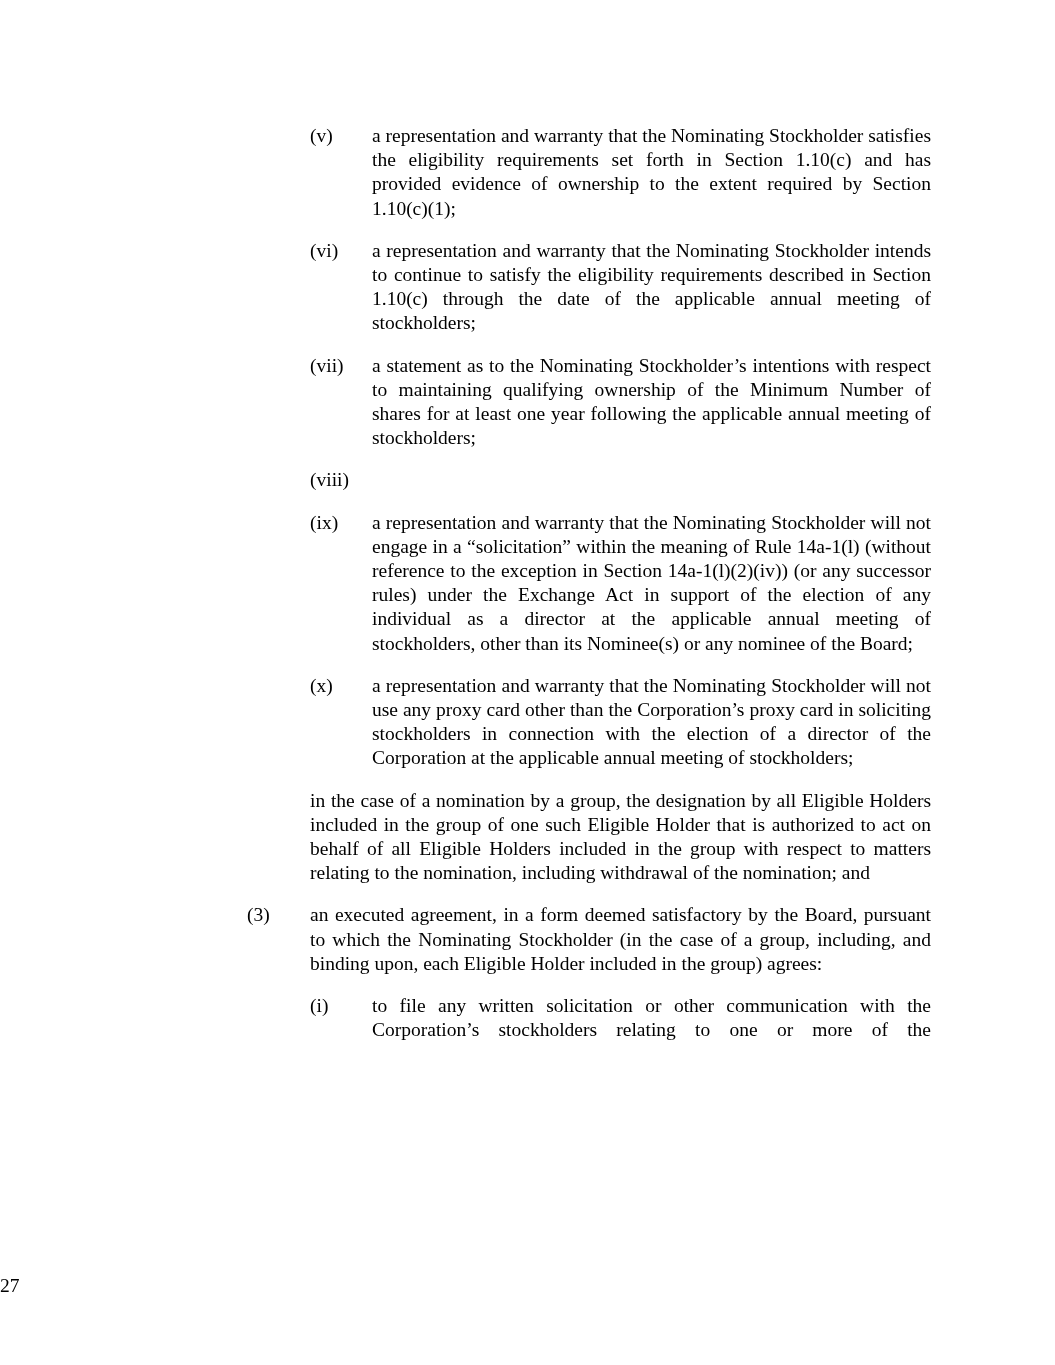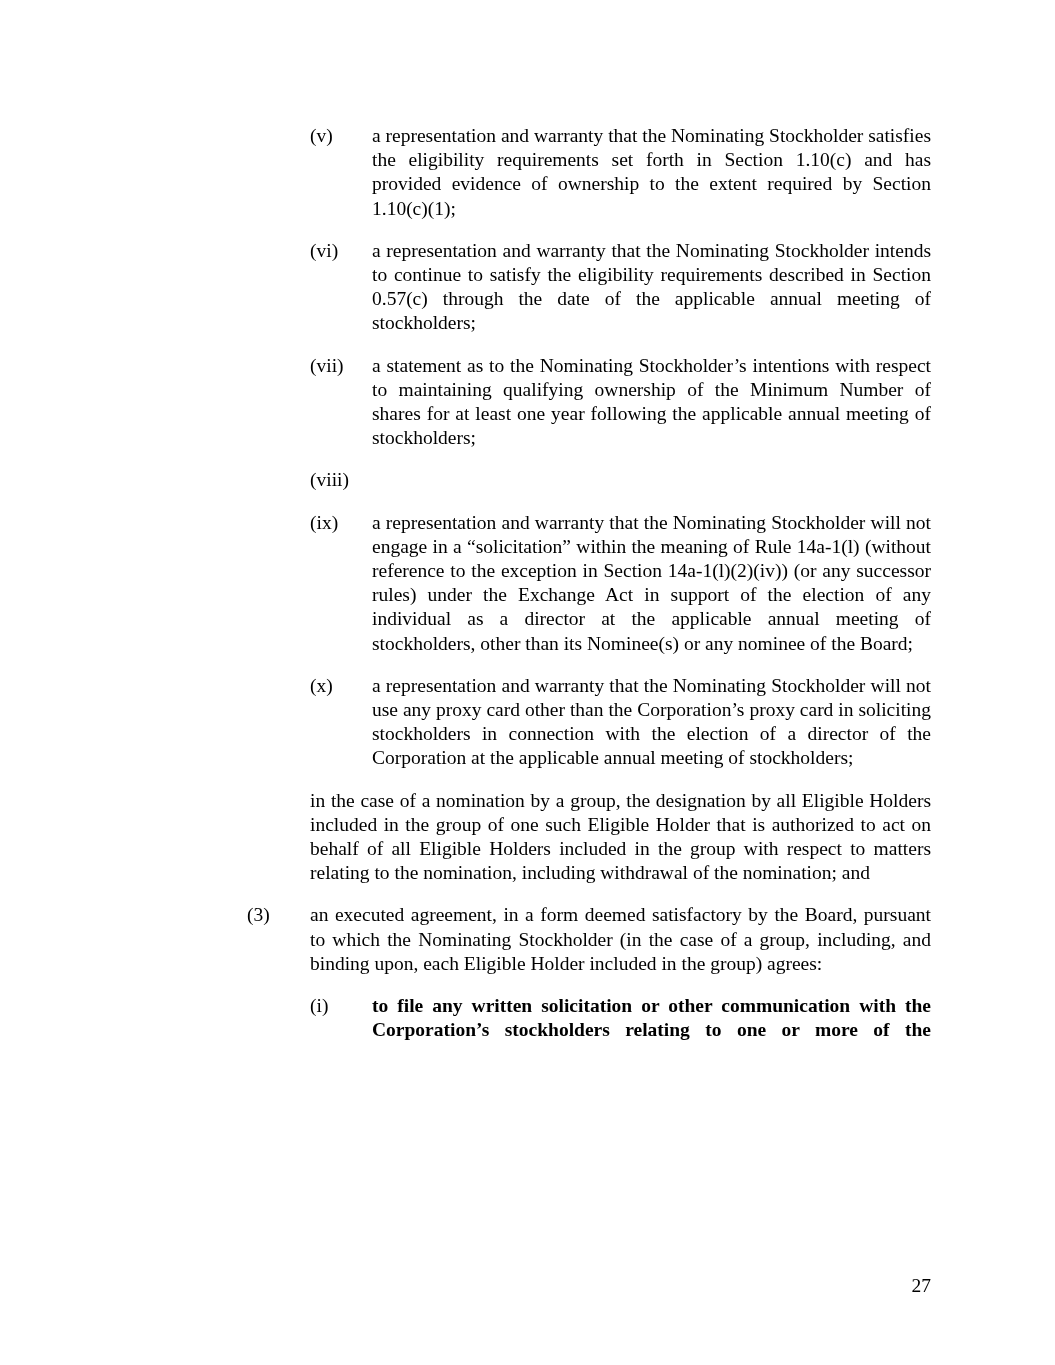--- a/index.html
+++ b/index.html
@@ -35,42 +35,41 @@
     flex: 0 0 62px;
     text-align: left;
   }
   .item.level-1 .label { flex: 0 0 63px; }
   .item .text {
     flex: 1 1 auto;
     text-align: justify;
   }
   .item.continued .text {
     text-align-last: justify;
-    font-weight: bold;
   }
   .page-number {
     position: absolute;
     left: 0;
     right: 124px;
     top: 1274px;
-    text-align: right;
+    text-align: left;
   }
 </style>
 </head>
 <body>
 
 <div class="page">
   <div class="items">
       <div class="item level-2">
         <span class="label">(v)</span>
         <span class="text">a representation and warranty that the Nominating Stockholder satisfies the eligibility requirements set forth in Section 1.10(c) and has provided evidence of ownership to the extent required by Section 1.10(c)(1);</span>
       </div>
       <div class="item level-2">
         <span class="label">(vi)</span>
-        <span class="text">a representation and warranty that the Nominating Stockholder intends to continue to satisfy the eligibility requirements described in Section 0.57(c) through the date of the applicable annual meeting of stockholders;</span>
+        <span class="text">a representation and warranty that the Nominating Stockholder intends to continue to satisfy the eligibility requirements described in Section 1.10(c) through the date of the applicable annual meeting of stockholders;</span>
       </div>
       <div class="item level-2">
         <span class="label">(vii)</span>
         <span class="text">a statement as to the Nominating Stockholder’s intentions with respect to maintaining qualifying ownership of the Minimum Number of shares for at least one year following the applicable annual meeting of stockholders;</span>
       </div>
       <div class="item level-2">
         <span class="label">(viii)</span>
       </div>
       <div class="item level-2">
         <span class="label">(ix)</span>

